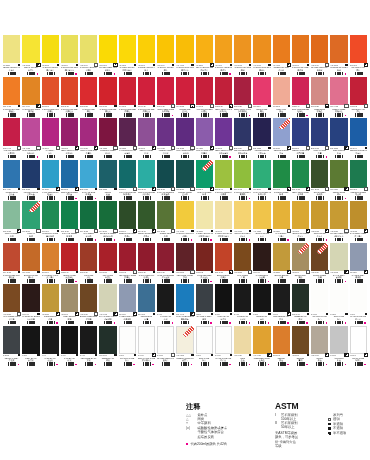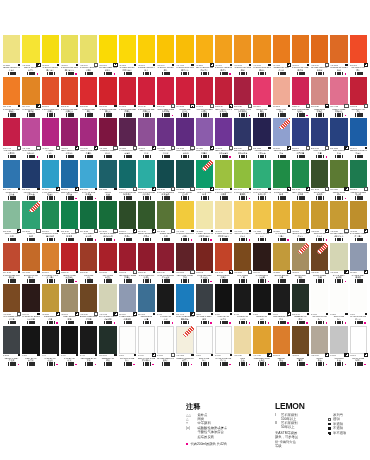--- a/index.html
+++ b/index.html
@@ -2913,21 +2913,21 @@
             </div>
           </div>
         </div>
       <div class="lg-note-pink">
         <span class="pink-sq"></span>
         <span>代表200ml的颜色 共42色</span>
       </div>
     </div>
 
     <div class="legend" id="legend-astm">
-      <div class="lg-title big">LEMON</div>
+      <div class="lg-title big">ASTM</div>
       <div class="astm-cols">
         <div class="astm-left">
           <div id="astm-items">
               <div class="astm-item">
                 <div class="astm-num">I</div>
                 <div class="astm-txt">
                   <div>艺术家级别</div>
                   <div>100年以上</div>
                 </div>
               </div>

